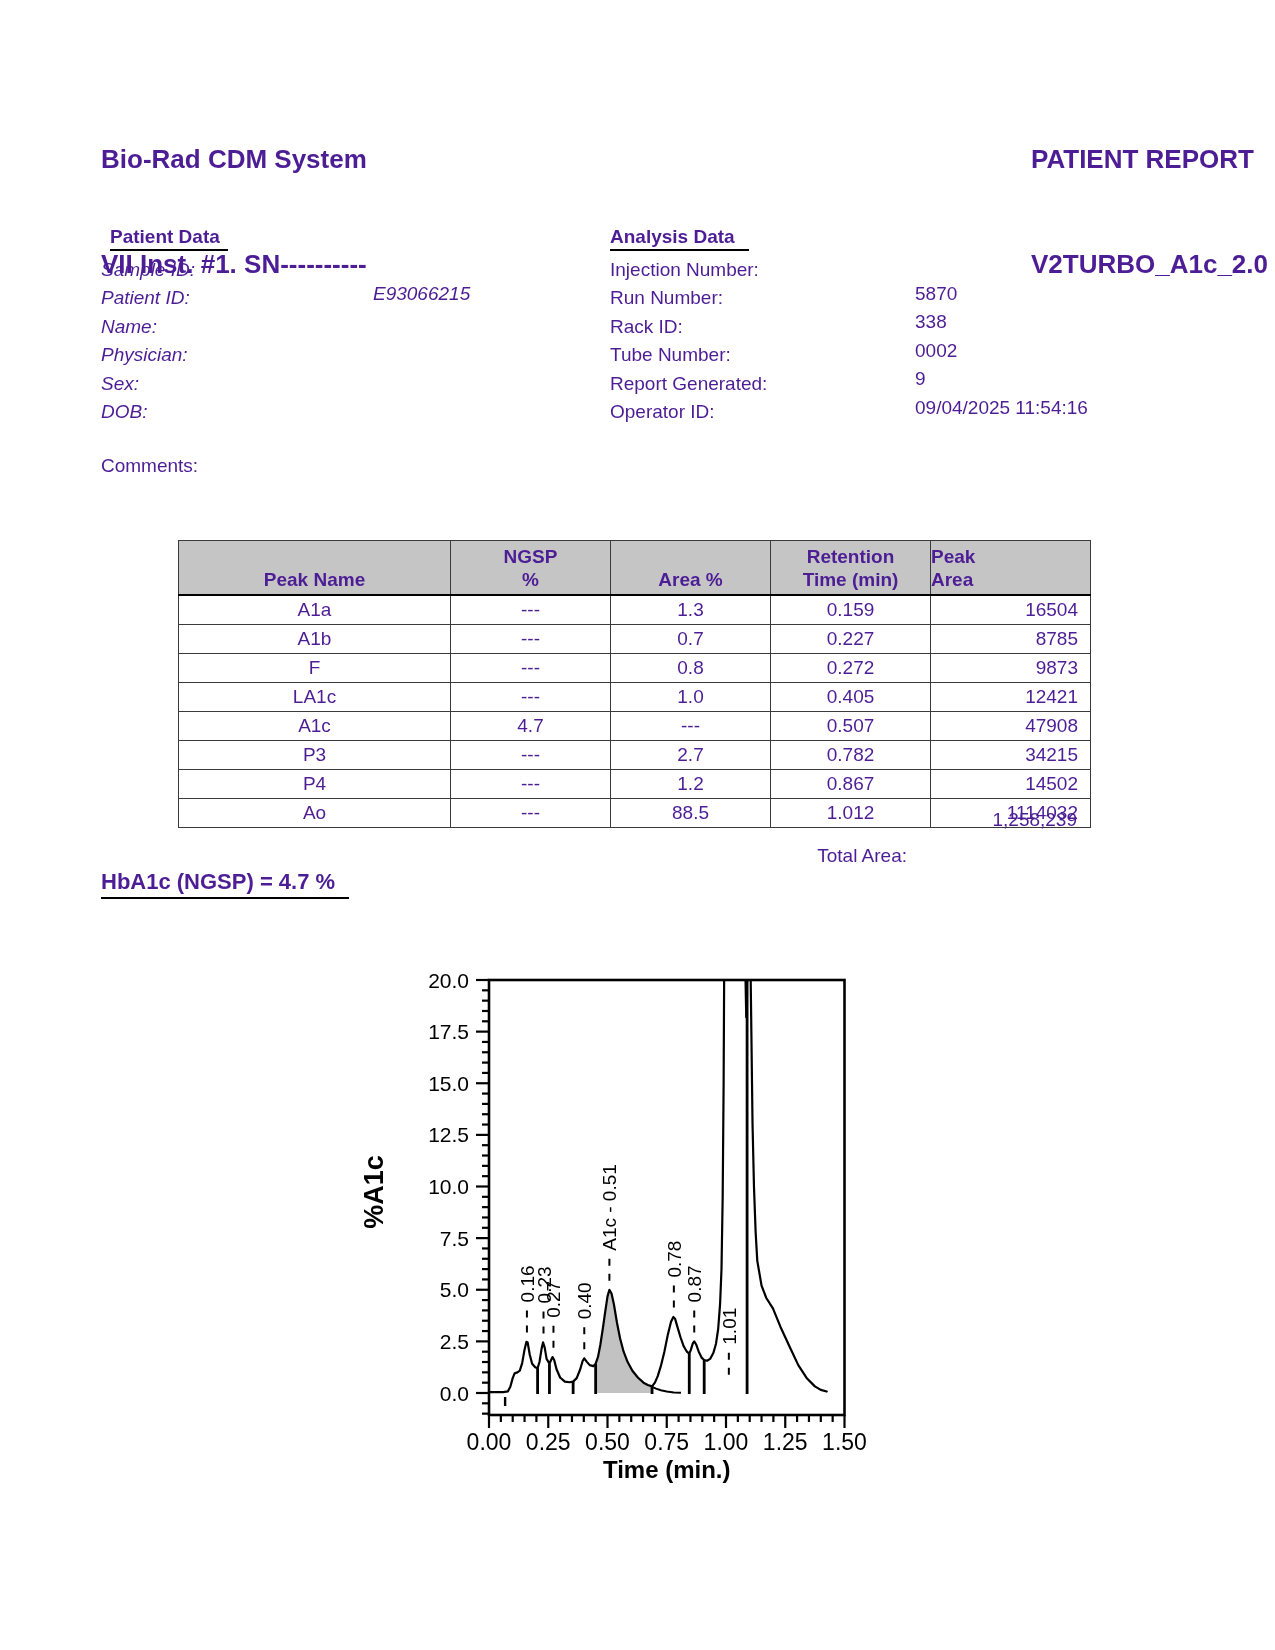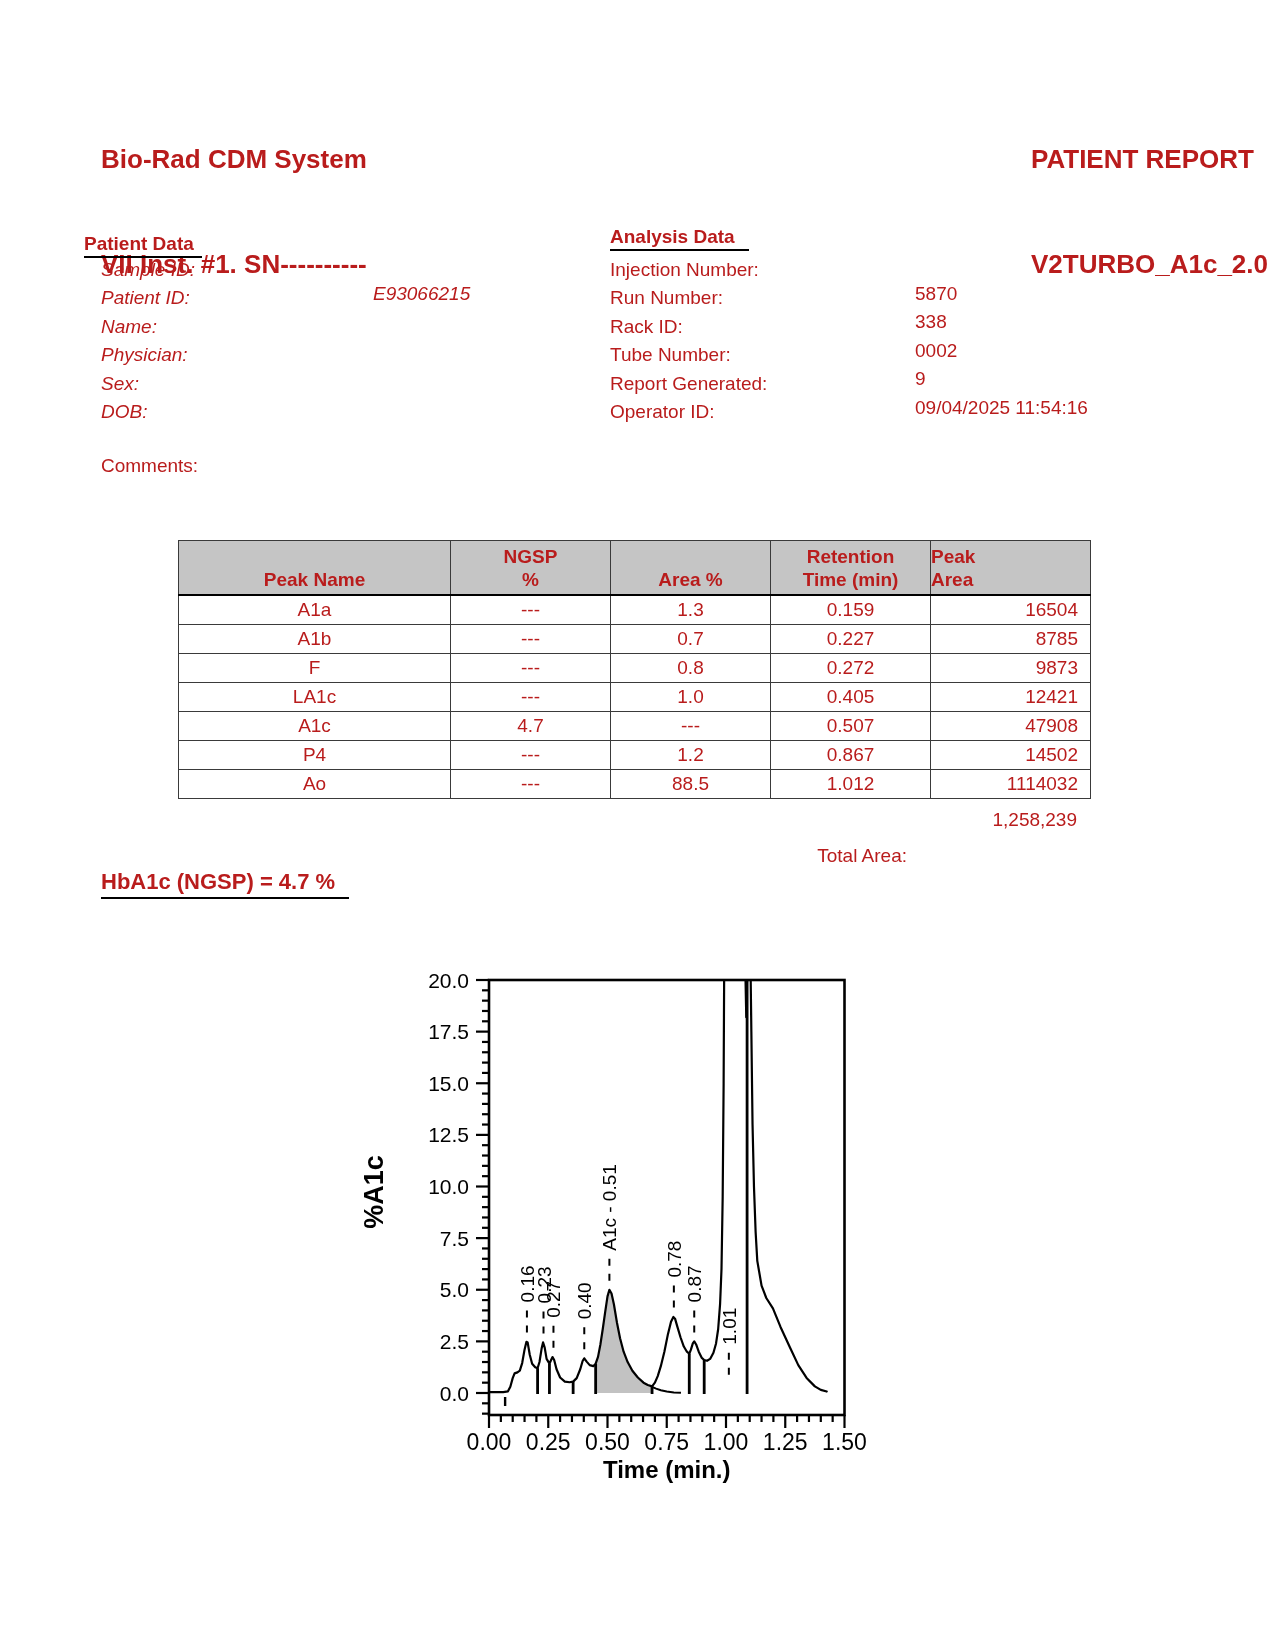--- a/index.html
+++ b/index.html
@@ -1,17 +1,17 @@
 <!DOCTYPE html>
 <html><head>
 <meta charset="utf-8">
 <style>
   html,body{margin:0;padding:0;background:#888;}
   #page{position:relative;width:1275px;height:1650px;background:#ffffff;overflow:hidden;
-        font-family:"Liberation Sans", sans-serif;color:#b91c1c;}
+        font-family:"Liberation Sans", sans-serif;color:#4c1d95;}
   .abs{position:absolute;}
   .hdr{font-size:26px;font-weight:bold;line-height:35px;white-space:pre;}
   .hdr-right{}
   .sec-title{font-size:19px;font-weight:bold;display:inline-block;border-bottom:2px solid #000;
              padding:0 8px 1px 0;}
   .info-row{height:28.4px;font-size:19px;display:flex;}
   .info-lbl{display:inline-block;}
   .info-val{display:inline-block;margin-top:24px;}
   .prow-patient .info-val{position:absolute;left:272px;}
   .patient-rows .info-row{position:relative;font-style:italic;}
@@ -40,21 +40,21 @@
 
   <div class="abs hdr" style="left:101px;top:72px;">
     <div>Bio-Rad CDM System</div>
     <div>VII Inst. #1. SN----------</div>
   </div>
   <div class="abs hdr hdr-right" style="right:7px;top:72px;">
     <div>PATIENT REPORT</div>
     <div>V2TURBO_A1c_2.0</div>
   </div>
 
-  <div class="abs" style="left:84px;top:226px;margin-top:7px;">
+  <div class="abs" style="left:110px;top:226px;">
     <span class="sec-title">Patient Data</span>
   </div>
   <div class="abs patient-rows" style="left:101px;top:259px;width:500px;">
       <div class="info-row prow-patient">
         <span class="info-lbl">Sample ID:</span>
         <span class="info-val">E93066215</span>
       </div>
       <div class="info-row prow-patient">
         <span class="info-lbl">Patient ID:</span>
         <span class="info-val"></span>
@@ -167,20 +167,27 @@
             <td>1.0</td>
             <td>0.405</td>
             <td class="col-peakarea">12421</td>
           </tr>
           <tr>
             <td>A1c</td>
             <td>4.7</td>
             <td>---</td>
             <td>0.507</td>
             <td class="col-peakarea">47908</td>
+          </tr>
+          <tr>
+            <td>P3</td>
+            <td>---</td>
+            <td>2.7</td>
+            <td>0.782</td>
+            <td class="col-peakarea">34215</td>
           </tr>
           <tr>
             <td>P4</td>
             <td>---</td>
             <td>1.2</td>
             <td>0.867</td>
             <td class="col-peakarea">14502</td>
           </tr>
           <tr>
             <td>Ao</td>

